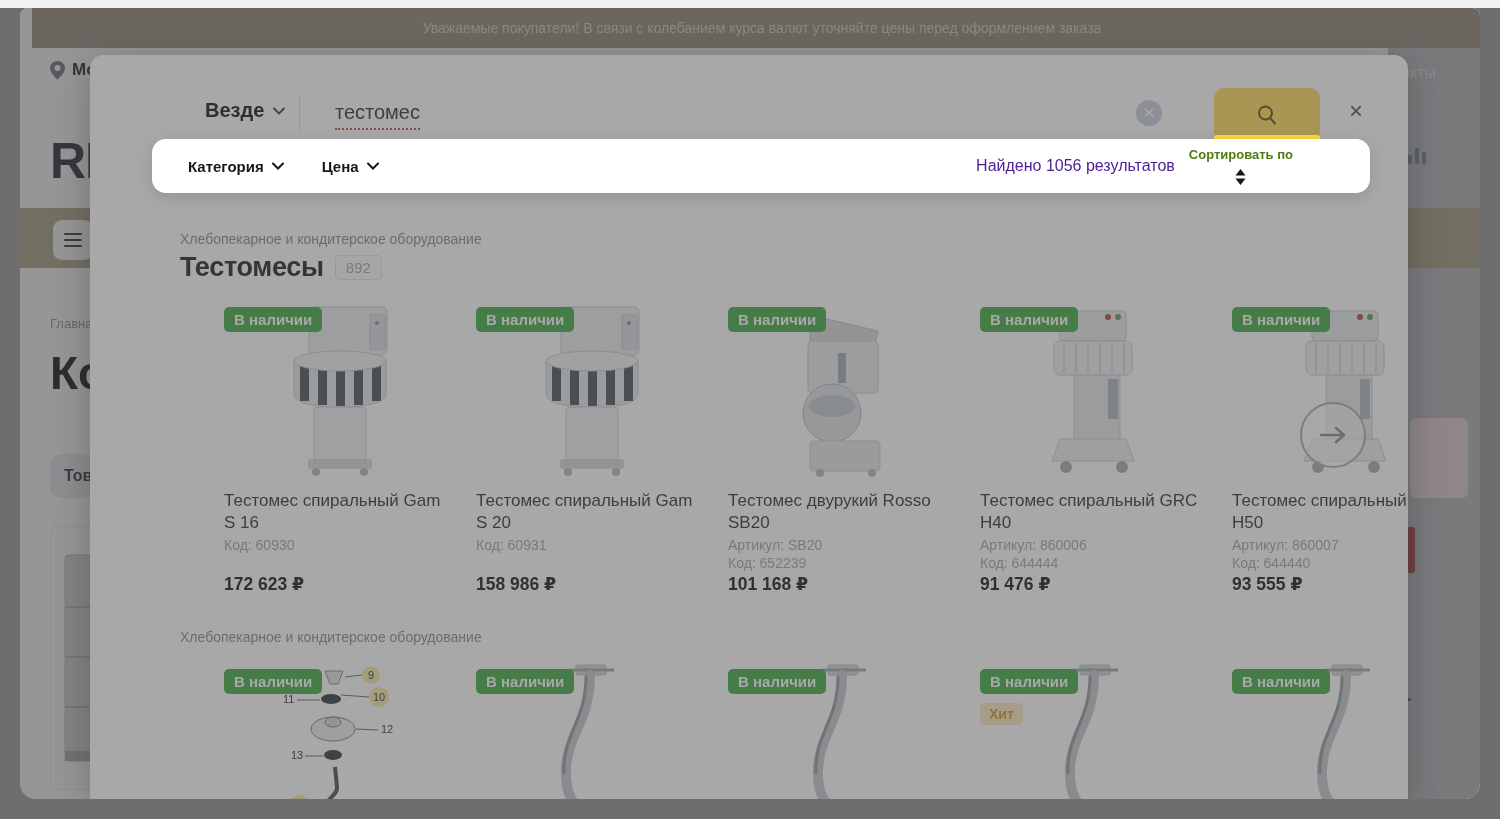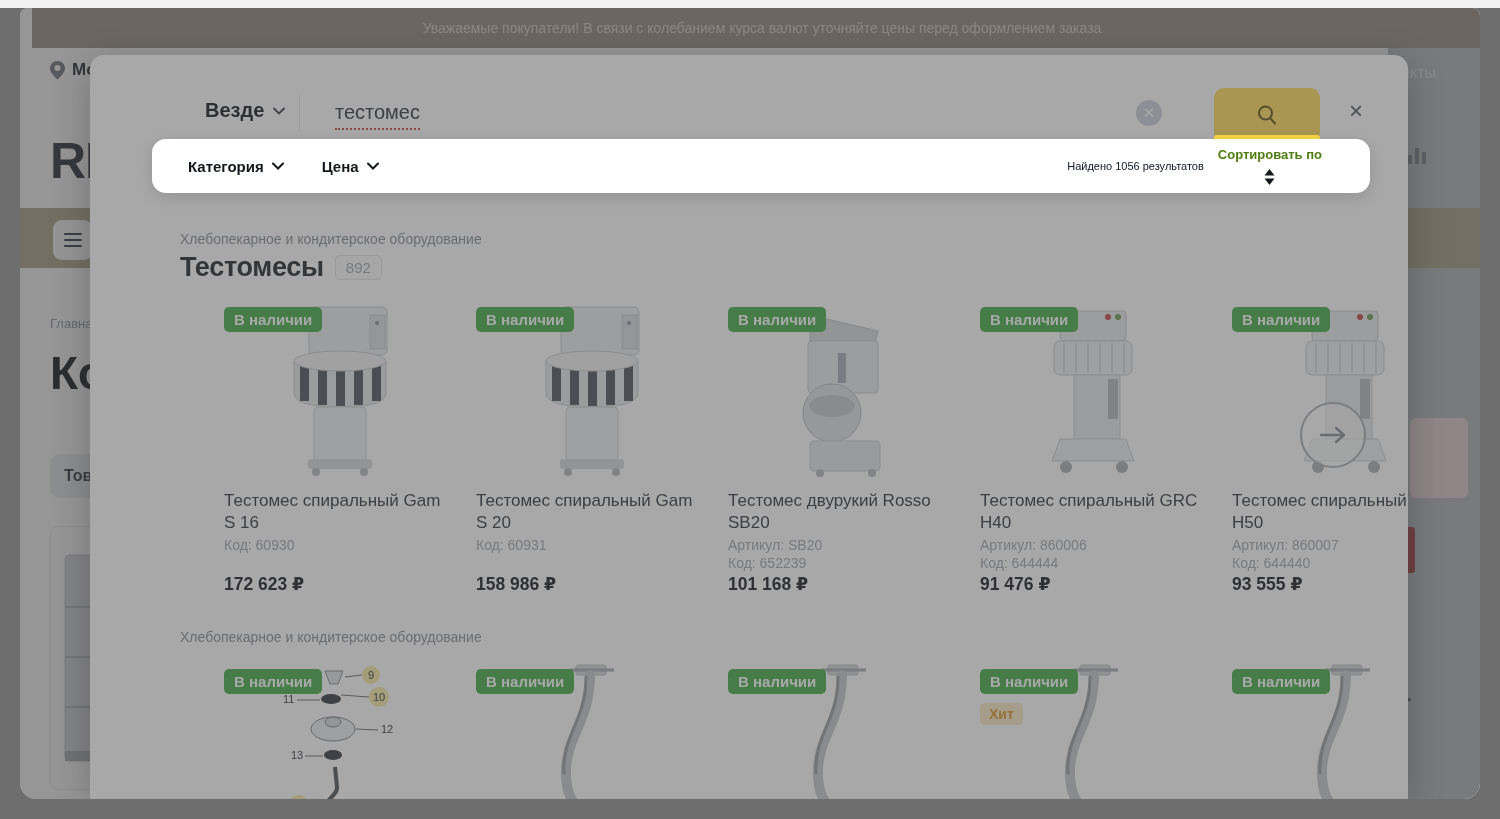--- a/index.html
+++ b/index.html
@@ -58,25 +58,25 @@
     background:var(--accent_yellow,#ffdf63);display:flex;align-items:center;justify-content:center;cursor:pointer;}
   .close-btn{position:absolute;left:1252px;top:42px;width:28px;height:28px;
     display:flex;align-items:center;justify-content:center;
     font-size:24px;color:#596069;cursor:pointer;}
   
   .spotlight{position:absolute;inset:0;background:rgba(62,62,62,0.45);z-index:40;pointer-events:none;}
   .btn-glow{position:absolute;left:1194px;top:127px;width:106px;height:8px;background:var(--glow_yellow,#f7d843);
     border-radius:3px;z-index:45;}
   .filter-bar{position:absolute;left:132px;top:131px;width:1218px;height:54px;background:#ffffff;
     border-radius:14px;z-index:50;display:flex;align-items:center;
-    padding:0 48px 0 36px;box-sizing:border-box;box-shadow:0 4px 16px rgba(0,0,0,0.12);}
+    padding:0 77px 0 36px;box-sizing:border-box;box-shadow:0 4px 16px rgba(0,0,0,0.12);}
   .filt{display:flex;align-items:center;gap:8px;font-size:15px;font-weight:700;color:#14181d;
     margin-right:38px;cursor:pointer;}
   .filter-spacer{flex:1;}
-  .found-text{font-size:11px;color:#0f172a;margin-right:14px;}
+  .found-text{font-size:16px;color:#4c1d95;margin-right:14px;}
   .sort-btn{display:flex;align-items:center;gap:7px;font-size:13px;font-weight:700;color:#4d7c0f;cursor:pointer;flex-direction:column;}
   
   .results{position:absolute;left:90px;top:176px;width:1260px;}
   .sec-cat{font-size:14px;color:#8d939b;}
   .sec-title-row{display:flex;align-items:center;gap:11px;margin-top:5px;}
   .sec-title{font-size:27px;font-weight:800;color:#2b3036;letter-spacing:-0.3px;}
   .sec-count{font-size:15px;color:#a6abb1;background:#fbfbfc;border:1px solid #e2e4e8;
     border-radius:5px;padding:3px 10px;}
   .cards{display:flex;gap:20px;margin-top:14px;margin-left:44px;}
   .card{width:232px;flex:0 0 232px;cursor:pointer;}

